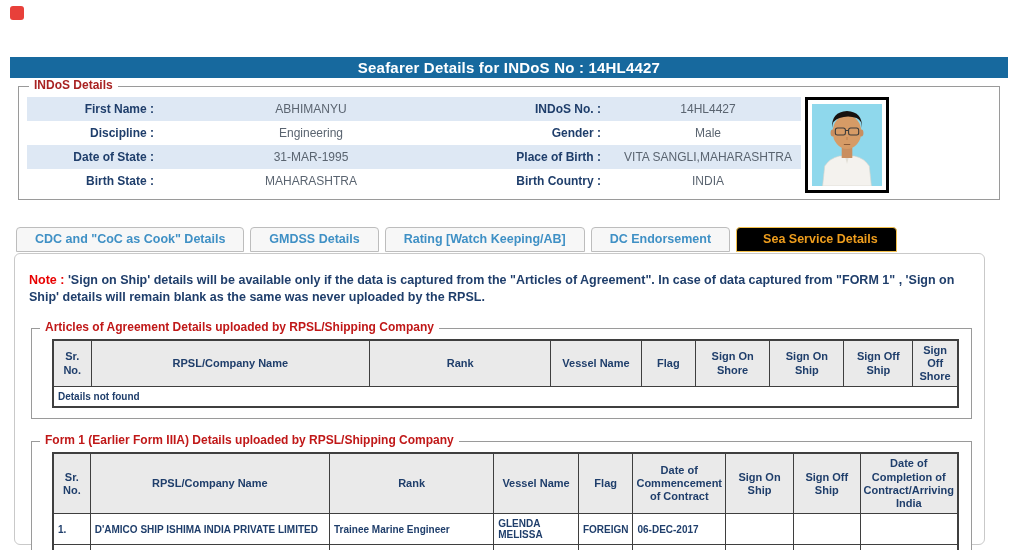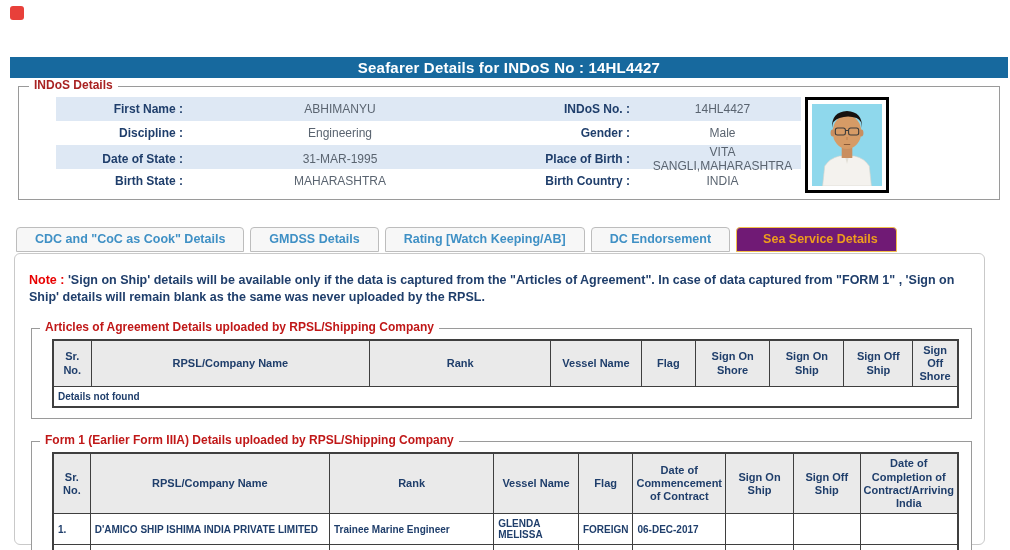--- a/index.html
+++ b/index.html
@@ -17,35 +17,35 @@
     text-align:center; line-height:21px; letter-spacing:.2px; }
 
   
   .fs { position:relative; border:1px solid #9a9a9a; background:#fff; }
   .fs-legend { position:absolute; top:-9px; left:10px; background:#fff; padding:0 5px;
     font-size:12px; font-weight:bold; color:#A82222; white-space:nowrap; }
 
   .indos-fs { position:absolute; left:18px; top:86px; width:982px; height:114px; }
   .indos-rows { position:absolute; left:8px; top:10px; width:774px; }
   .indos-row { display:grid; grid-template-columns:135px 292px 155px 1fr; height:24px;
-    align-items:center;margin-left:29px; }
+    align-items:center; }
   .indos-row.striped { background:#DEE8F4; }
   .f-label { text-align:right; padding-right:8px; font-size:12px; font-weight:bold; color:#1F3E6B; }
   .f-value { text-align:center; padding-left:6px; font-size:12px; color:#5A6470; }
 
   .photo { position:absolute; top:10px; right:110px; width:84px; height:96px;
     border:3px solid #000; background:#fff; padding:4px; }
   .photo svg { display:block; width:100%; height:100%; }
 
   
   .tabs { position:absolute; left:16px; top:227px; display:flex; gap:6px; height:26px; }
   .tab { border:1px solid #bdbdbd; border-radius:4px 4px 0 0; background:#f7f7f7;
     color:#3F90C5; font-size:12.5px; font-weight:bold; padding:0 18px; height:25px;
     line-height:23px; white-space:nowrap; cursor:pointer; }
-  .tab.active { border-color:#F3C04A; background:#701a75; color:#EE9D1D;padding-left:26px; }
+  .tab.active { border-color:#F3C04A; background:#000000; color:#EE9D1D;padding-left:26px; }
 
   
   .panel { position:absolute; left:14px; top:253px; width:971px; height:292px;
     border:1px solid #c9c9c9; border-radius:6px; background:#fff; }
 
   .note { margin:18px 14px 0 14px; font-size:12.5px; font-weight:bold; color:#1F3E6B; line-height:1.35; }
   .note .note-prefix { color:#E80000; }
 
   .sub-fs { margin:22px 12px 0 16px; padding:10px 12px 10px 20px; }
   .sub-fs .fs-legend { left:8px; color:#C01818; }

